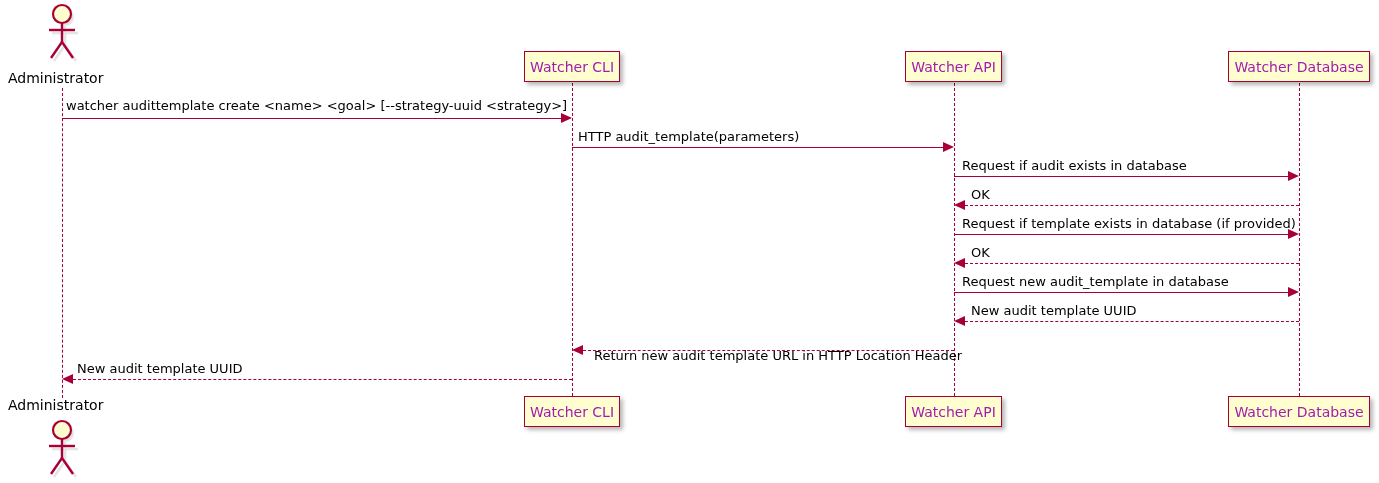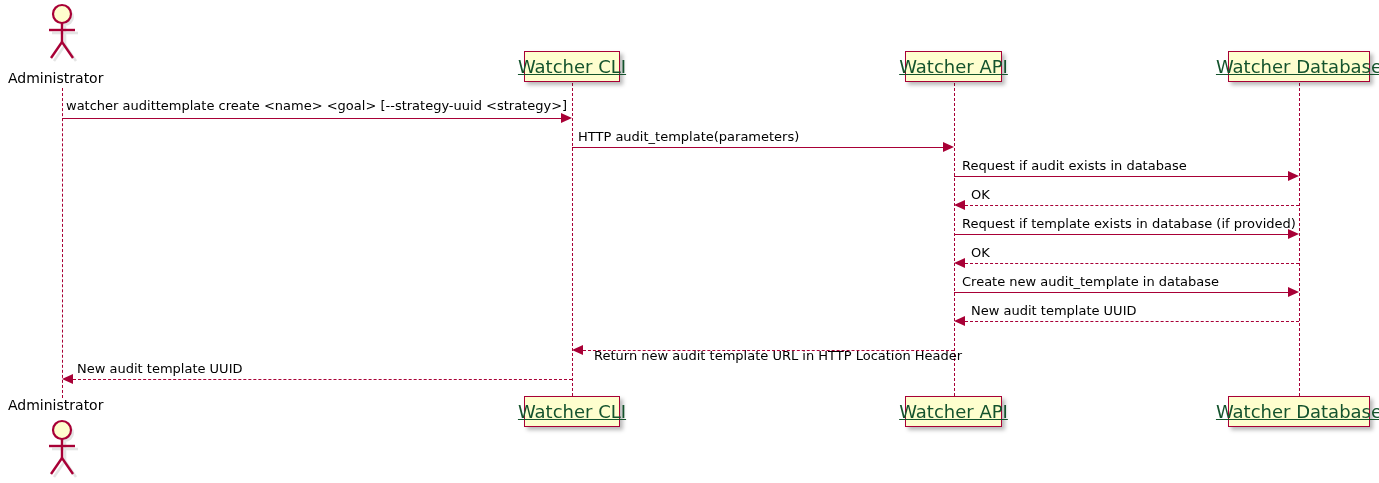--- a/index.html
+++ b/index.html
@@ -28,25 +28,24 @@
     background: #FEFECE;
     border: 1.5px solid #A80036;
     box-sizing: border-box;
     box-shadow: 3px 3px 4px rgba(0,0,0,0.28);
     display: flex;
     align-items: center;
     justify-content: center;
     z-index: 3;
   }
   .pbox span {
-    font-size: 18px;
-    color: #14532d;
+    font-size: 14px;
+    color: #a21caf;
     white-space: nowrap;
     line-height: 1;
-    text-decoration: underline;
   }
   .actor-label {
     position: absolute;
     font-size: 14px;
     color: #000000;
     white-space: nowrap;
     z-index: 3;
   }
   .actor-fig {
     position: absolute;
@@ -171,21 +170,21 @@
   <div class="arrowhead left" style="left:954px; top:200px;"></div>
 
   <div class="msg-label" style="left:962px; top:217px;">Request if template exists in database (if provided)</div>
   <div class="msg-line solid" style="left:954px; top:234px; width:334px;"></div>
   <div class="arrowhead right" style="left:1288px; top:229px;"></div>
 
   <div class="msg-label" style="left:971px; top:246px;">OK</div>
   <div class="msg-line dashed" style="left:965px; top:263px; width:334px;"></div>
   <div class="arrowhead left" style="left:954px; top:258px;"></div>
 
-  <div class="msg-label" style="left:962px; top:275px;">Create new audit_template in database</div>
+  <div class="msg-label" style="left:962px; top:275px;">Request new audit_template in database</div>
   <div class="msg-line solid" style="left:954px; top:292px; width:334px;"></div>
   <div class="arrowhead right" style="left:1288px; top:287px;"></div>
 
   <div class="msg-label" style="left:971px; top:304px;">New audit template UUID</div>
   <div class="msg-line dashed" style="left:965px; top:321px; width:334px;"></div>
   <div class="arrowhead left" style="left:954px; top:316px;"></div>
 
   <div class="msg-label" style="left:594px; top:333px;margin-top:16px;">Return new audit template URL in HTTP Location Header</div>
   <div class="msg-line dashed" style="left:583px; top:350px; width:371px;"></div>
   <div class="arrowhead left" style="left:572px; top:345px;"></div>

